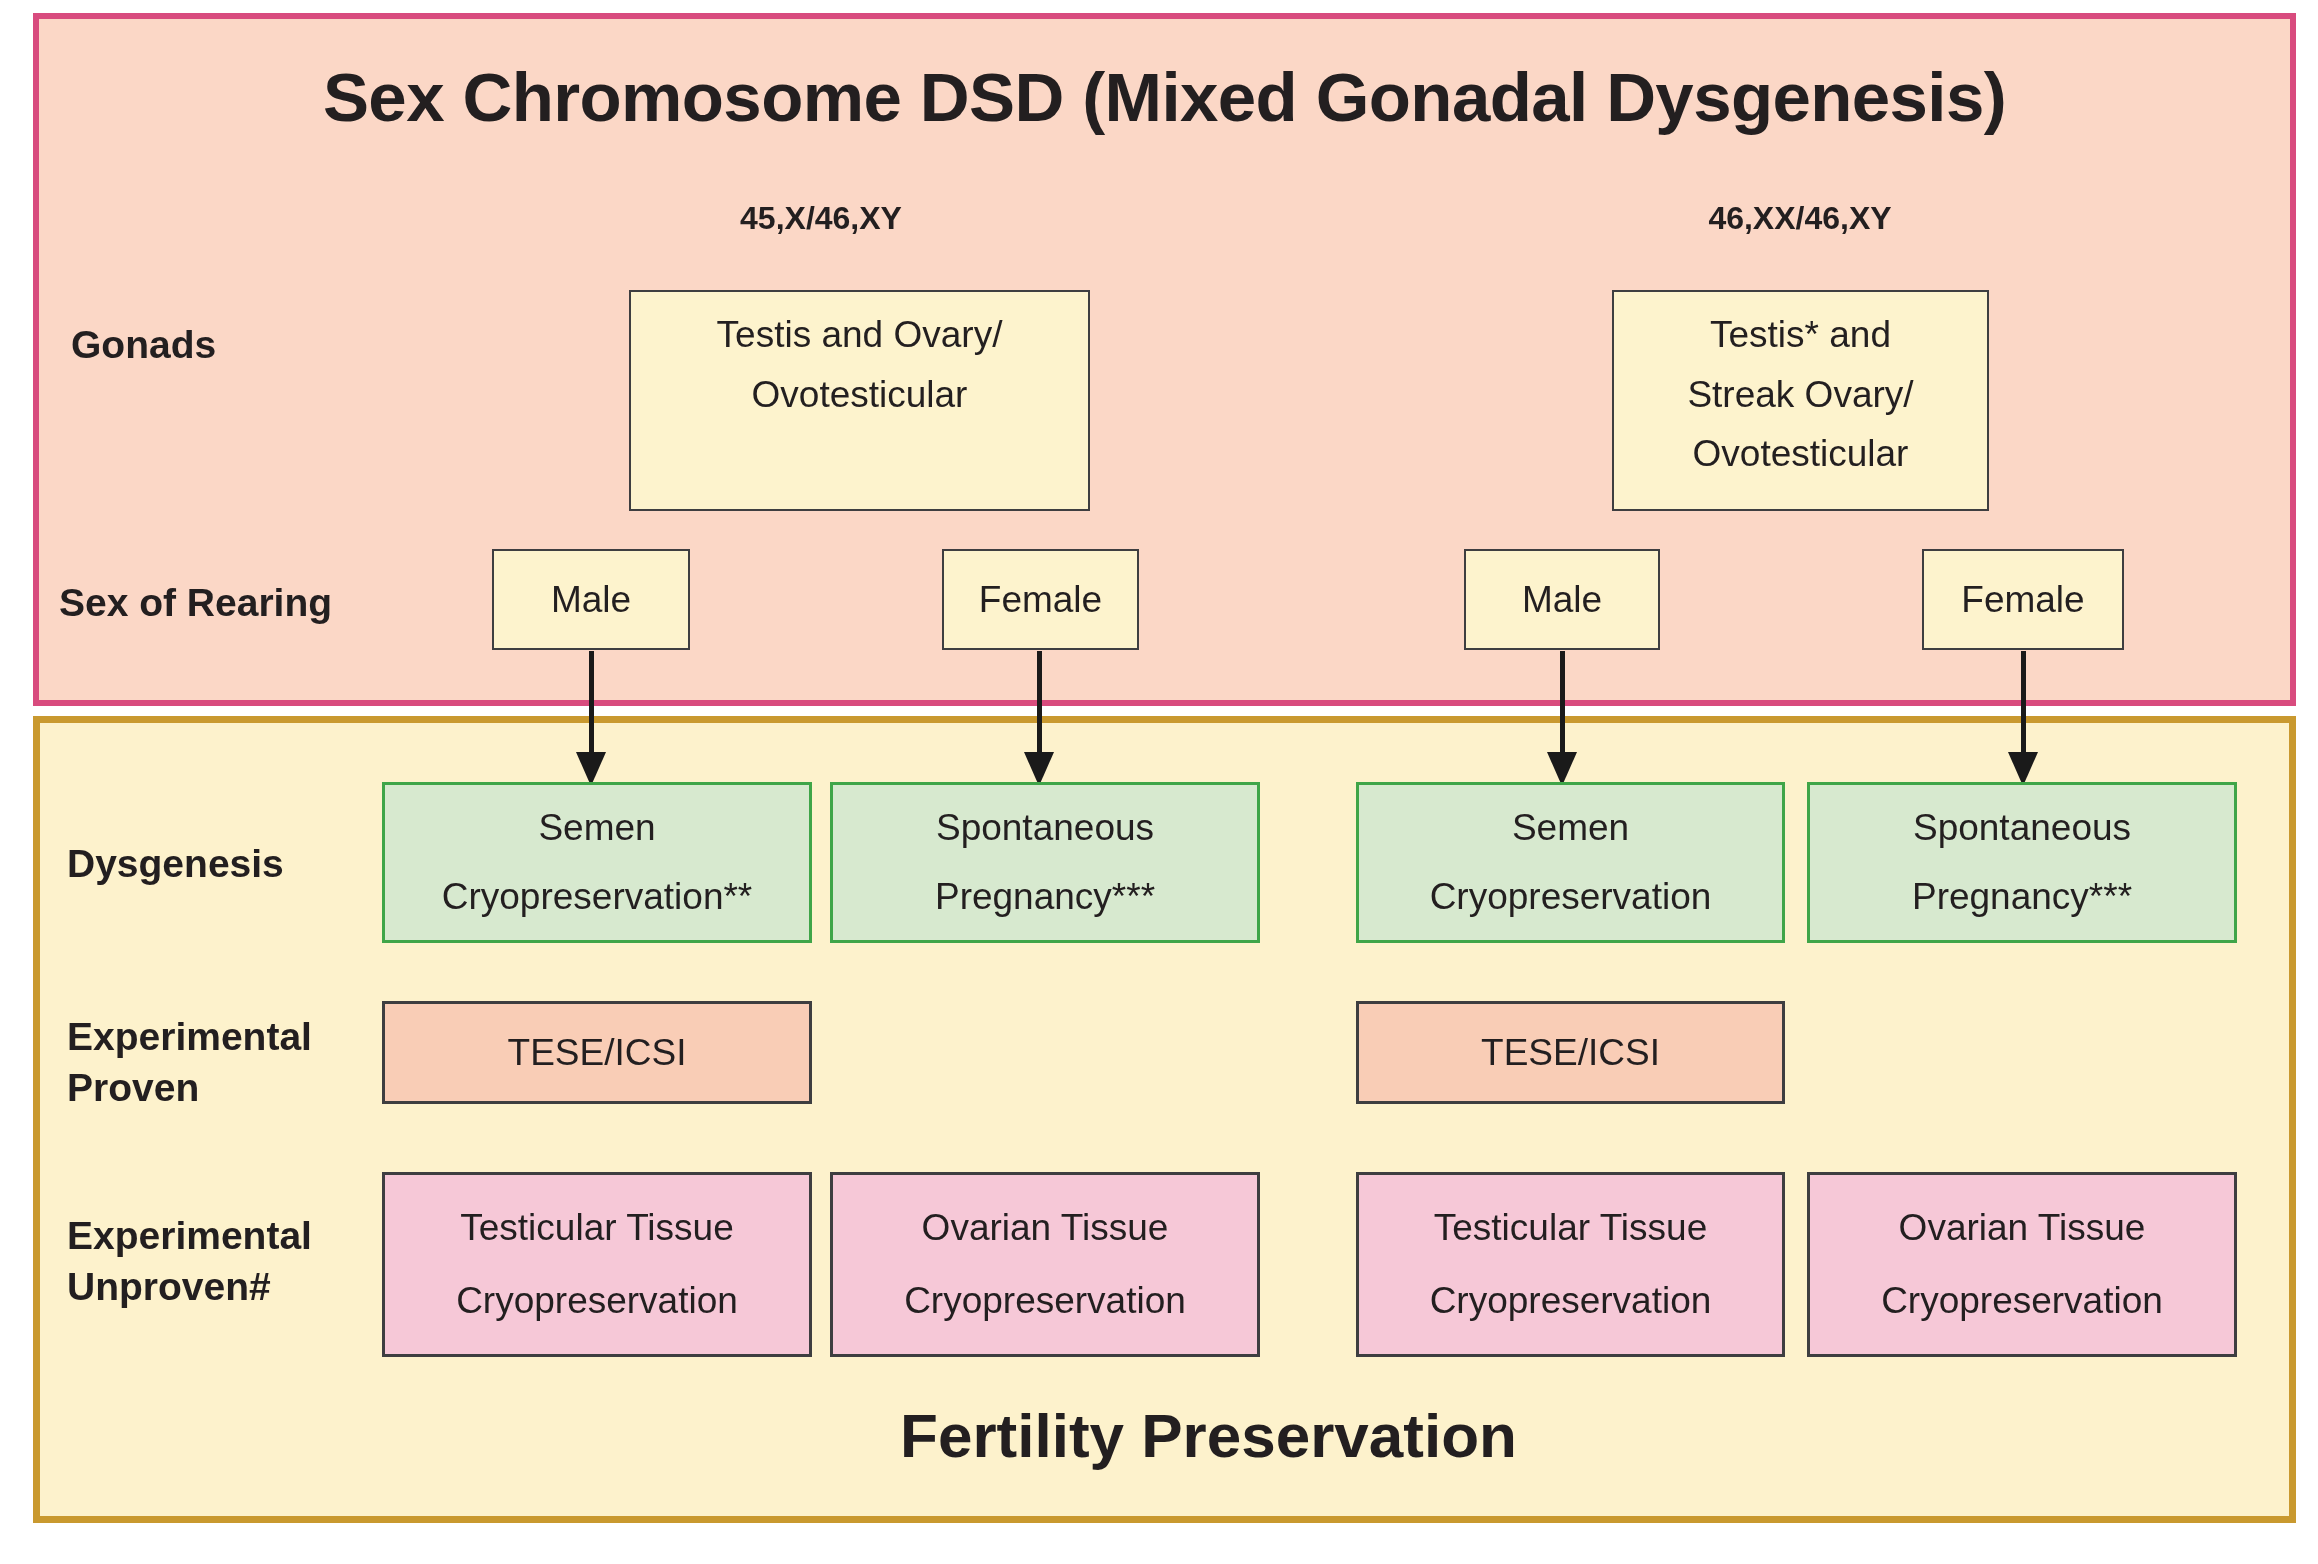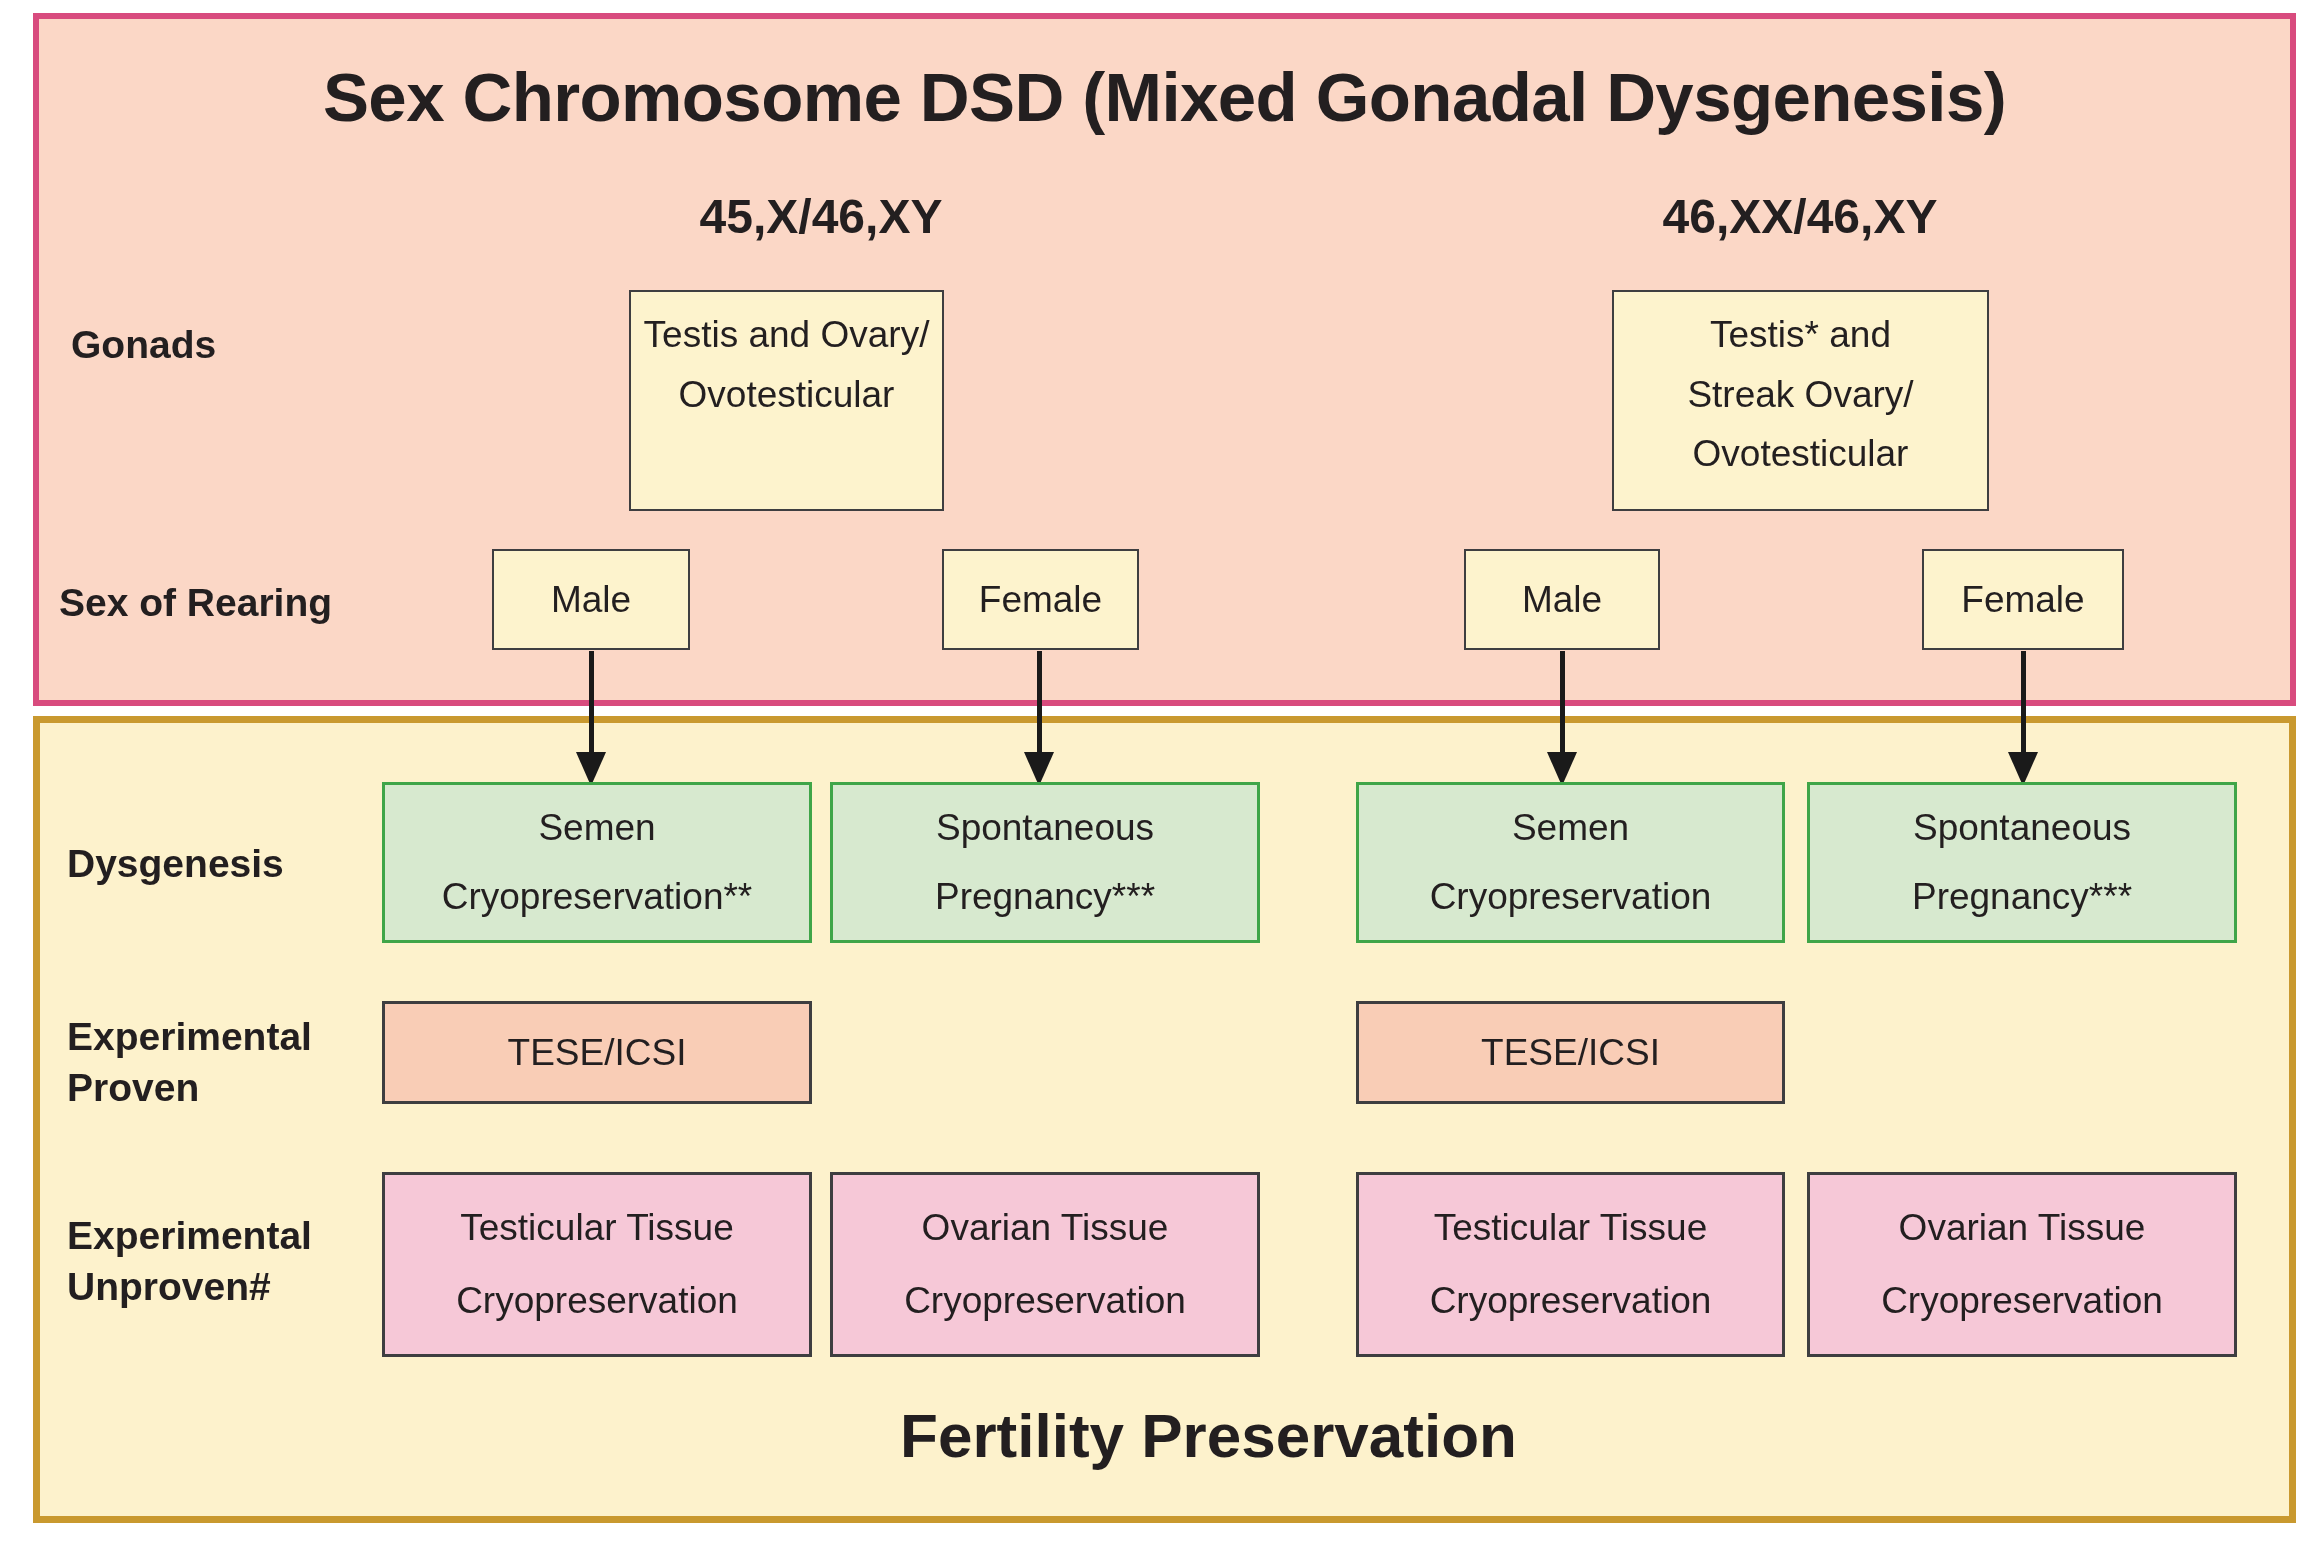--- a/index.html
+++ b/index.html
@@ -36,22 +36,22 @@
     background:var(--bottom-panel-bg);
     border:7.1px solid var(--bottom-panel-border);
   }
   .abs{position:absolute;box-sizing:border-box;}
   .title{
     left:33px;top:58px;width:2263px;
     font-size:69px;font-weight:bold;text-align:center;
     letter-spacing:-0.6px;white-space:nowrap;
   }
   .karyotype{
-    top:189px;width:476px;
-    font-size:48px;font-weight:bold;text-align:center;white-space:nowrap;
+    top:200px;width:476px;
+    font-size:32px;font-weight:bold;text-align:center;white-space:nowrap;
   }
   .row-label{
     font-size:39px;font-weight:bold;line-height:1.32;white-space:nowrap;
   }
   .box{
     display:flex;flex-direction:column;align-items:center;justify-content:center;
     text-align:center;font-size:37px;line-height:1.18;
     border:2.4px solid var(--box-border-dark);
     background:var(--yellow-box-bg);
   }
@@ -89,21 +89,21 @@
   <div class="panel top-panel"></div>
   <div class="panel bottom-panel"></div>
 
   <div class="abs title">Sex Chromosome DSD (Mixed Gonadal Dysgenesis)</div>
 
   <div class="abs karyotype" style="left:583px;">45,X/46,XY</div>
   <div class="abs karyotype" style="left:1562px;">46,XX/46,XY</div>
 
   <div class="abs row-label" style="left:71px;top:319px;">Gonads</div>
 
-  <div class="abs box gonad-box" style="left:629px;top:290px;width:315px;height:221px;">
+  <div class="abs box gonad-box" style="left:629px;top:290px;width:461px;height:221px;">
     <span class="line">Testis and Ovary/</span>
     <span class="line">Ovotesticular</span>
   </div>
   <div class="abs box gonad-box" style="left:1612px;top:290px;width:377px;height:221px;">
     <span class="line">Testis* and</span>
     <span class="line">Streak Ovary/</span>
     <span class="line">Ovotesticular</span>
   </div>
 
   <div class="abs row-label" style="left:59px;top:577px;">Sex of Rearing</div>

